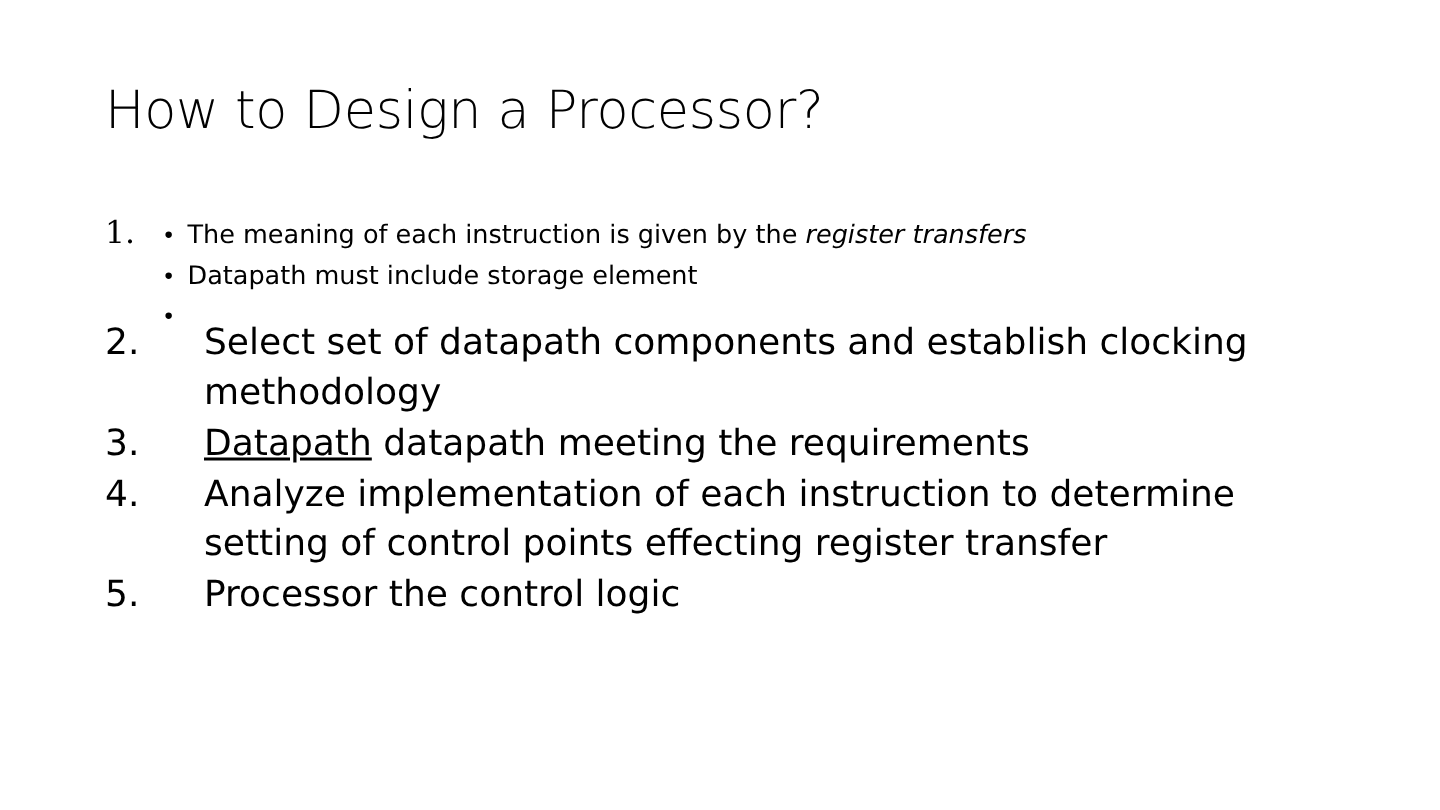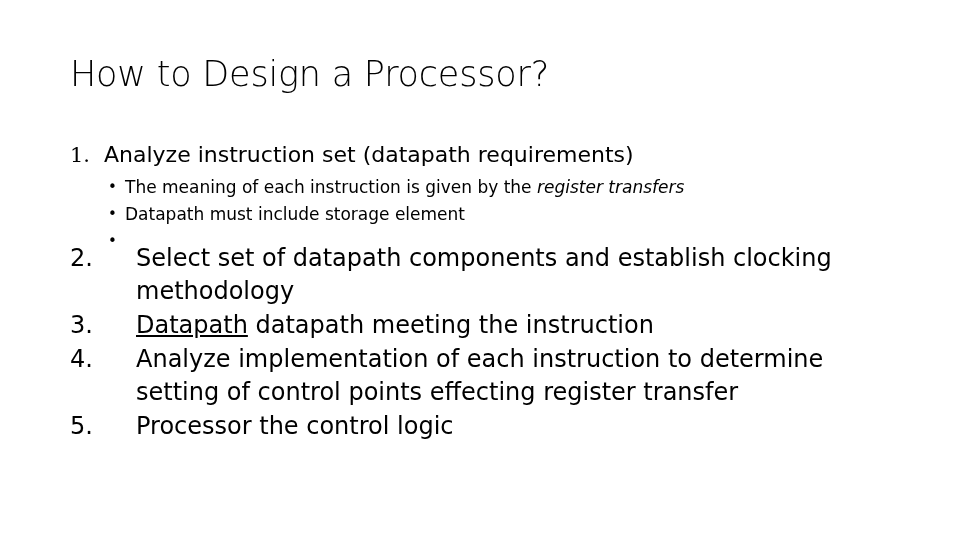--- a/index.html
+++ b/index.html
@@ -123,21 +123,20 @@
 <body>
 
 <div class="slide">
 
   <div class="slide-title">How to Design a Processor?</div>
 
   <div class="body-block">
 
     <div class="item-one">
       <span class="item-one-num">1.</span>
-      <span>Analyze instruction set (datapath requirements)</span>
     </div>
 
     <ul class="sub-list">
       <li class="sub-item">
         <span class="sub-bullet">•</span>
         <span>The meaning of each instruction is given by the </span><span class="italic">register transfers</span>
       </li>
       <li class="sub-item">
         <span class="sub-bullet">•</span>
         <span>Datapath must include storage element</span>
@@ -149,21 +148,21 @@
 
     <ul class="main-list">
 
       <li class="main-item">
         <span class="main-item-num">2.</span>
         <span class="main-item-text">Select set of datapath components and establish clocking methodology</span>
       </li>
 
       <li class="main-item">
         <span class="main-item-num">3.</span>
-        <span class="main-item-text"><span class="underline"> Datapath</span><span> datapath meeting the instruction</span></span>
+        <span class="main-item-text"><span class="underline"> Datapath</span><span> datapath meeting the requirements</span></span>
       </li>
 
       <li class="main-item">
         <span class="main-item-num">4.</span>
         <span class="main-item-text">Analyze implementation of each instruction to determine setting of control points effecting register transfer</span>
       </li>
 
       <li class="main-item">
         <span class="main-item-num">5.</span>
         <span class="main-item-text">Processor the control logic</span>

